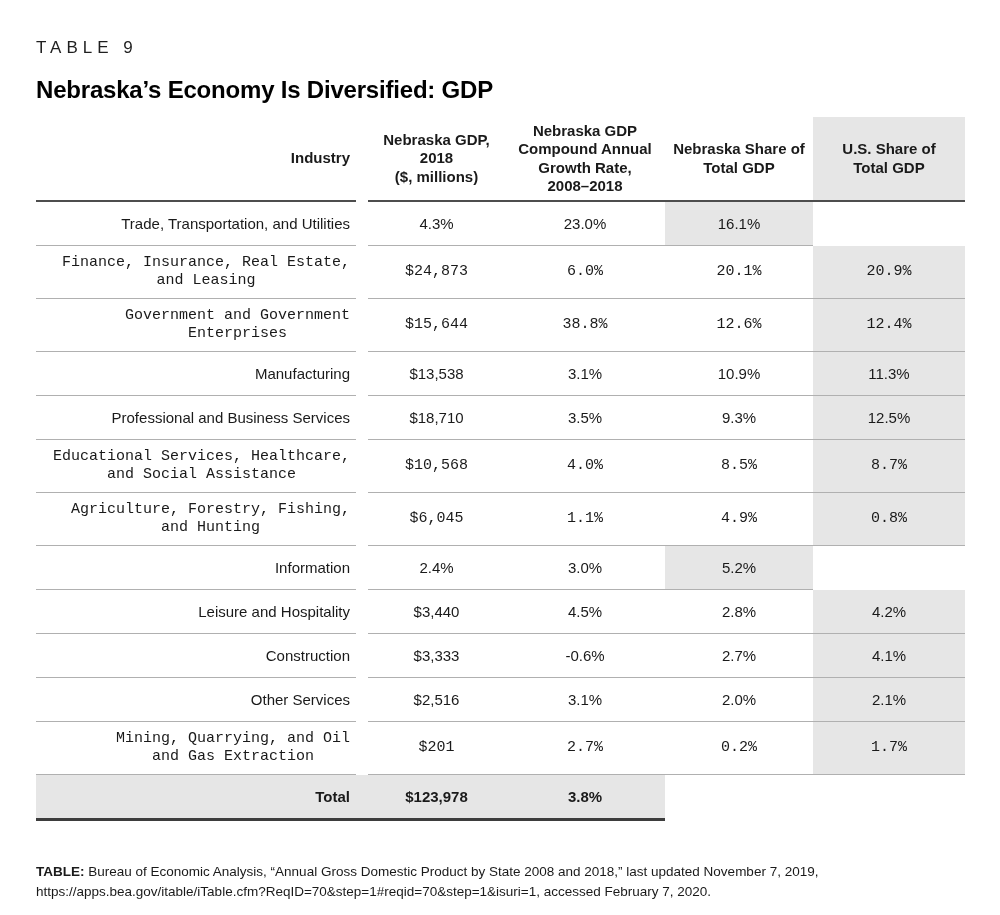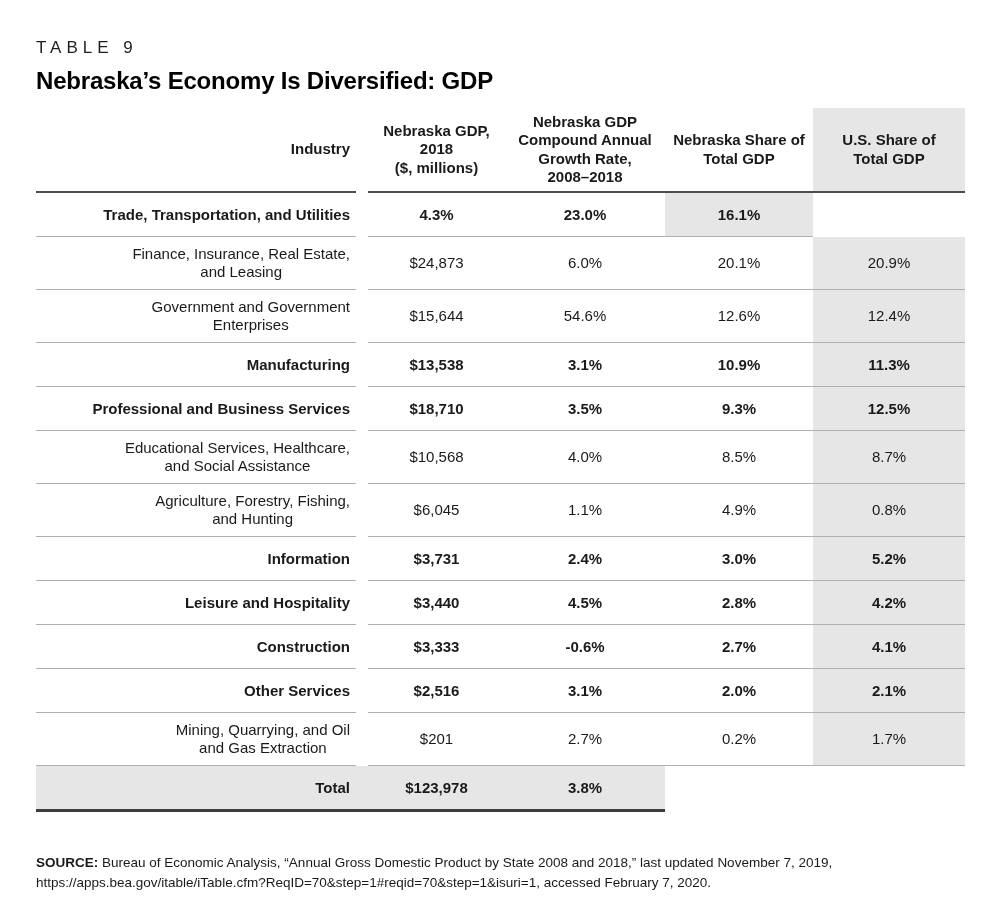--- a/index.html
+++ b/index.html
@@ -21,21 +21,21 @@
   .table-label{
     font-size:17px;
     letter-spacing:5px;
     color:#1f1f1f;
     font-weight:400;
   }
   .title{
     font-size:24px;
     font-weight:bold;
     color:#000;
-    margin-top:9px;
+    margin-top:18px;
     letter-spacing:-0.2px;
   }
   .table{margin-top:13px;width:929px;}
   .row{
     display:grid;
     grid-template-columns:320px 12px 137px 160px 148px 152px;
   }
   .cell{
     display:flex;
     align-items:center;
@@ -52,22 +52,22 @@
     padding-right:6px;
   }
   .shaded{background:var(--shade);}
   .header{height:85px;}
   .header .cell{
     font-weight:bold;
     line-height:1.22;
     border-bottom:2px solid var(--header-line);
   }
   .header .gapcell{border-bottom:none;}
-  .r-single{height:44px;font-weight:bold;}
-  .r-double{height:53px;}
+  .r-single{height:44px;}
+  .r-double{height:53px;font-family:Liberation Mono, monospace;}
   .total{height:46px;}
   .total .cell{border-bottom:none;background:transparent;}
   .total .totalbg{
     background:var(--shade);
     border-bottom:3px solid var(--total-line);
     font-weight:bold;
   }
   .total .gapcell.totalbg{border-bottom:3px solid var(--total-line);}
   .source{
     margin-top:41px;
@@ -120,21 +120,21 @@
       <div class="cell">6.0%</div>
       <div class="cell">20.1%</div>
       <div class="cell shaded">20.9%</div>
     </div>
 
     <div class="row r-double">
       <div class="cell industry">Government and Government
 Enterprises</div>
       <div class="cell gapcell"></div>
       <div class="cell">$15,644</div>
-      <div class="cell">54.6%</div>
+      <div class="cell">38.8%</div>
       <div class="cell">12.6%</div>
       <div class="cell shaded">12.4%</div>
     </div>
 
     <div class="row r-single">
       <div class="cell industry">Manufacturing</div>
       <div class="cell gapcell"></div>
       <div class="cell">$13,538</div>
       <div class="cell">3.1%</div>
       <div class="cell">10.9%</div>
@@ -166,21 +166,20 @@
       <div class="cell gapcell"></div>
       <div class="cell">$6,045</div>
       <div class="cell">1.1%</div>
       <div class="cell">4.9%</div>
       <div class="cell shaded">0.8%</div>
     </div>
 
     <div class="row r-single">
       <div class="cell industry">Information</div>
       <div class="cell gapcell"></div>
-      <div class="cell">$3,731</div>
       <div class="cell">2.4%</div>
       <div class="cell">3.0%</div>
       <div class="cell shaded">5.2%</div>
     </div>
 
     <div class="row r-single">
       <div class="cell industry">Leisure and Hospitality</div>
       <div class="cell gapcell"></div>
       <div class="cell">$3,440</div>
       <div class="cell">4.5%</div>
@@ -221,17 +220,17 @@
       <div class="cell gapcell totalbg"></div>
       <div class="cell totalbg">$123,978</div>
       <div class="cell totalbg">3.8%</div>
       <div class="cell"></div>
       <div class="cell"></div>
     </div>
 
   </div>
 
   <p class="source">
-    <strong>SOURCE:</strong>
+    <strong>TABLE:</strong>
     <span>Bureau of Economic Analysis, “Annual Gross Domestic Product by State 2008 and 2018,” last updated November 7, 2019,
 https://apps.bea.gov/itable/iTable.cfm?ReqID=70&amp;step=1#reqid=70&amp;step=1&amp;isuri=1, accessed February 7, 2020.</span>
   </p>
 </div>
 
 </body></html>

